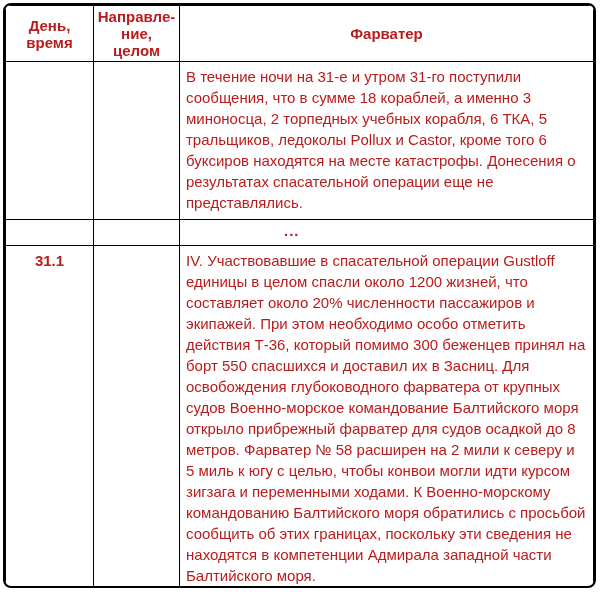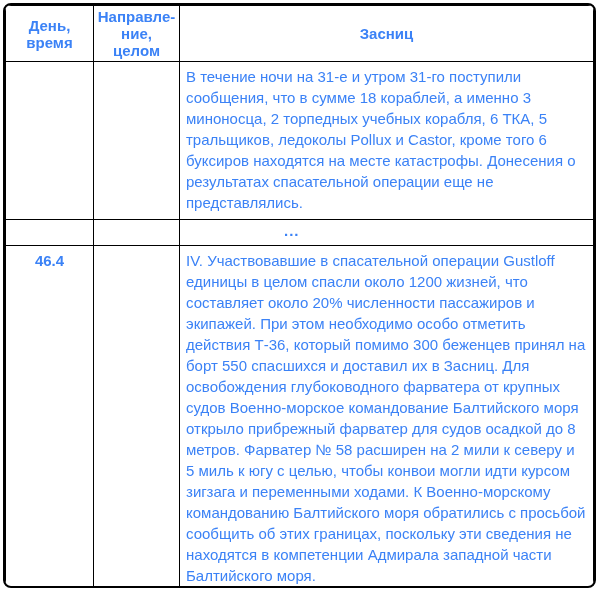--- a/index.html
+++ b/index.html
@@ -31,21 +31,21 @@
     width: 100%;
     height: 100%;
     border-collapse: collapse;
     table-layout: fixed;
   }
   table.log th, table.log td {
     border: 1px solid #000000;
     vertical-align: top;
     font-size: 15px;
     line-height: 21px;
-    color: #3b82f6;
+    color: #b91c1c;
   }
   col.c-day { width: 88px; }
   col.c-weather { width: 86px; }
   col.c-events { width: auto; }
 
   table.log th {
     font-weight: bold;
     text-align: center;
     vertical-align: middle;
     white-space: pre-line;
@@ -85,35 +85,35 @@
         <col class="c-day">
         <col class="c-weather">
         <col class="c-events">
       </colgroup>
       <thead>
         <tr>
           <th>День,
 время</th>
           <th>Направле-
 ние, целом</th>
-          <th>Засниц</th>
+          <th>Фарватер</th>
         </tr>
       </thead>
       <tbody>
         <tr class="row-report">
           <td class="day-cell"></td>
           <td class="weather-cell"></td>
           <td class="events-cell">В течение ночи на 31-е и утром 31-го поступили сообщения, что в сумме 18 кораблей, а именно 3 миноносца, 2 торпедных учебных корабля, 6 ТКА, 5 тральщиков, ледоколы Pollux и Castor, кроме того 6 буксиров находятся на месте катастрофы. Донесения о результатах спасательной операции еще не представлялись.</td>
         </tr>
         <tr class="row-ellipsis">
           <td class="day-cell"></td>
           <td class="weather-cell"></td>
           <td class="events-cell">...</td>
         </tr>
         <tr class="row-rescue">
-          <td class="day-cell">46.4</td>
+          <td class="day-cell">31.1</td>
           <td class="weather-cell"></td>
           <td class="events-cell">IV. Участвовавшие в спасательной операции Gustloff единицы в целом спасли около 1200 жизней, что составляет около 20% численности пассажиров и экипажей. При этом необходимо особо отметить действия Т-36, который помимо 300 беженцев принял на борт 550 спасшихся и доставил их в Засниц. Для освобождения глубоководного фарватера от крупных судов Военно-морское командование Балтийского моря открыло прибрежный фарватер для судов осадкой до 8 метров. Фарватер № 58 расширен на 2 мили к северу и 5 миль к югу с целью, чтобы конвои могли идти курсом зигзага и переменными ходами. К Военно-морскому командованию Балтийского моря обратились с просьбой сообщить об этих границах, поскольку эти сведения не находятся в компетенции Адмирала западной части Балтийского моря.</td>
         </tr>
       </tbody>
     </table>
   </div>
 </div>
 
 </body></html>

